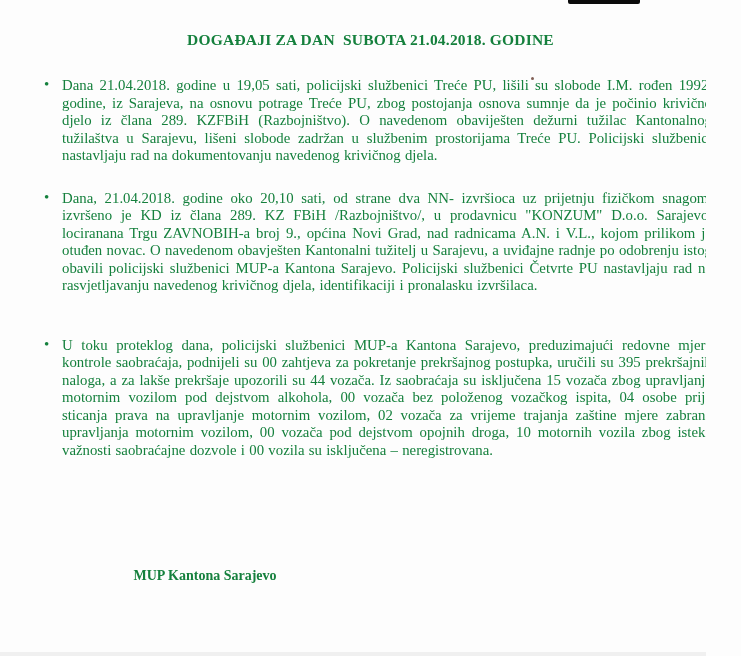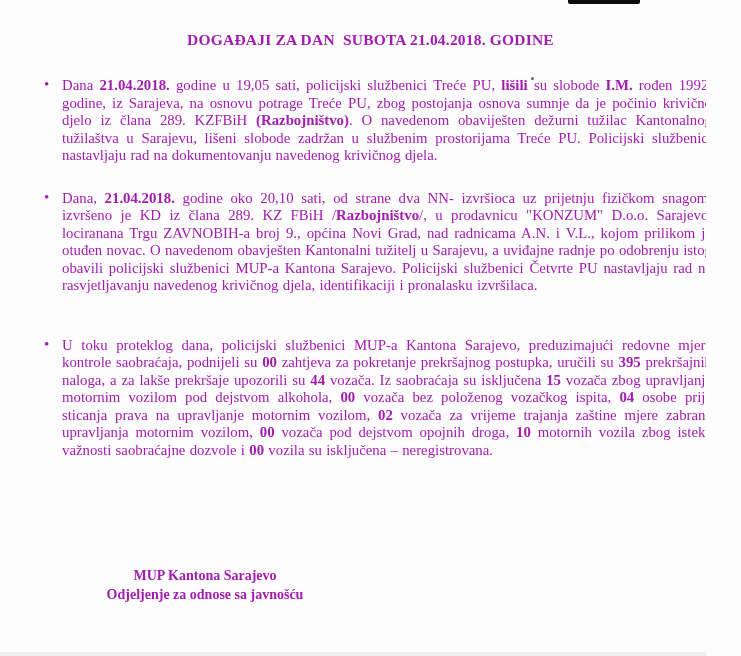--- a/index.html
+++ b/index.html
@@ -5,21 +5,21 @@
   html, body { margin: 0; padding: 0; }
   body {
     width: 741px; height: 656px;
     background: #fdfdfd;
     font-family: "Liberation Serif", serif;
   }
   .doc {
     position: relative;
     width: 706px; height: 656px;
     overflow: hidden;
-    color: #a21caf;
+    color: #15803d;
   }
   .scan-streak {
     position: absolute; top: 0; left: 568px;
     width: 72px; height: 4px;
     border-radius: 0 0 2px 2px;
   }
   .scan-speck {
     position: absolute; top: 77px; left: 531px;
     width: 3px; height: 3px; border-radius: 50%;
     opacity: .85;
@@ -48,21 +48,21 @@
     padding-left: 19px;
     text-align: justify;
     margin: 0;
   }
   .item.gap-1 { margin-top: 25px; }
   .item.gap-2 { margin-top: 42px; }
   .marker {
     position: absolute; left: 1px; top: -1px;
     font-size: 15px;
   }
-  .b { font-weight: bold; }
+  .b { font-weight: normal; }
   .footer {
     position: absolute; top: 567px; left: 85px;
     width: 240px;
     text-align: center;
     font-size: 14px; font-weight: bold;
     line-height: 18.6px;
   }
 </style>
 </head>
 <body>
@@ -85,18 +85,17 @@
     </p>
 
     <p class="item gap-2">
       <span class="marker">•</span><span><span>U toku proteklog dana, policijski službenici MUP-a Kantona Sarajevo, preduzimajući redovne mjere kontrole saobraćaja, podnijeli su </span><span class="b">00</span><span> zahtjeva za pokretanje prekršajnog postupka, uručili su </span><span class="b">395</span><span> prekršajnih naloga, a za lakše prekršaje upozorili su </span><span class="b">44</span><span> vozača. Iz saobraćaja su isključena </span><span class="b">15</span><span> vozača zbog upravljanja motornim vozilom pod dejstvom alkohola, </span><span class="b">00</span><span> vozača bez položenog vozačkog ispita, </span><span class="b">04</span><span> osobe prije sticanja prava na upravljanje motornim vozilom, </span><span class="b">02</span><span> vozača za vrijeme trajanja zaštine mjere zabrane upravljanja motornim vozilom, </span><span class="b">00</span><span> vozača pod dejstvom opojnih droga, </span><span class="b">10</span><span> motornih vozila zbog isteka važnosti saobraćajne dozvole i </span><span class="b">00</span><span> vozila su isključena – neregistrovana.</span></span>
     </p>
 
   </div>
 
   <div class="footer">
     <div>MUP Kantona Sarajevo</div>
-    <div>Odjeljenje za odnose sa javnošću</div>
   </div>
 
   <div class="bottom-shade"></div>
 
 </div>
 
 </body></html>

